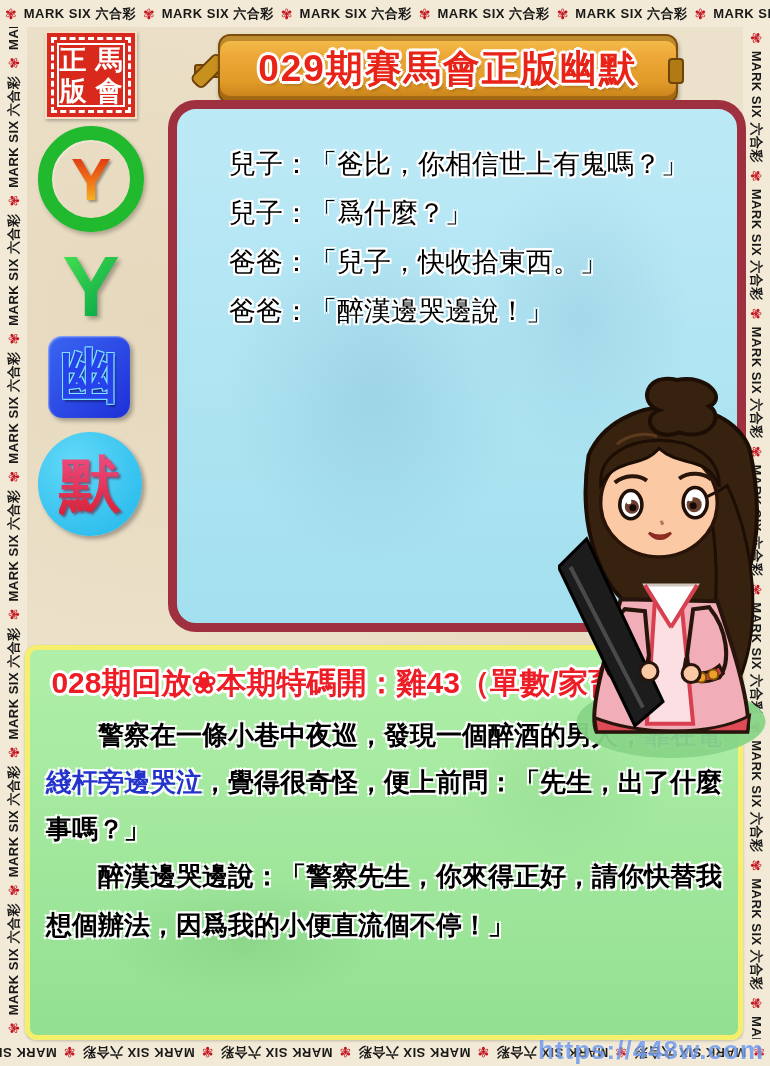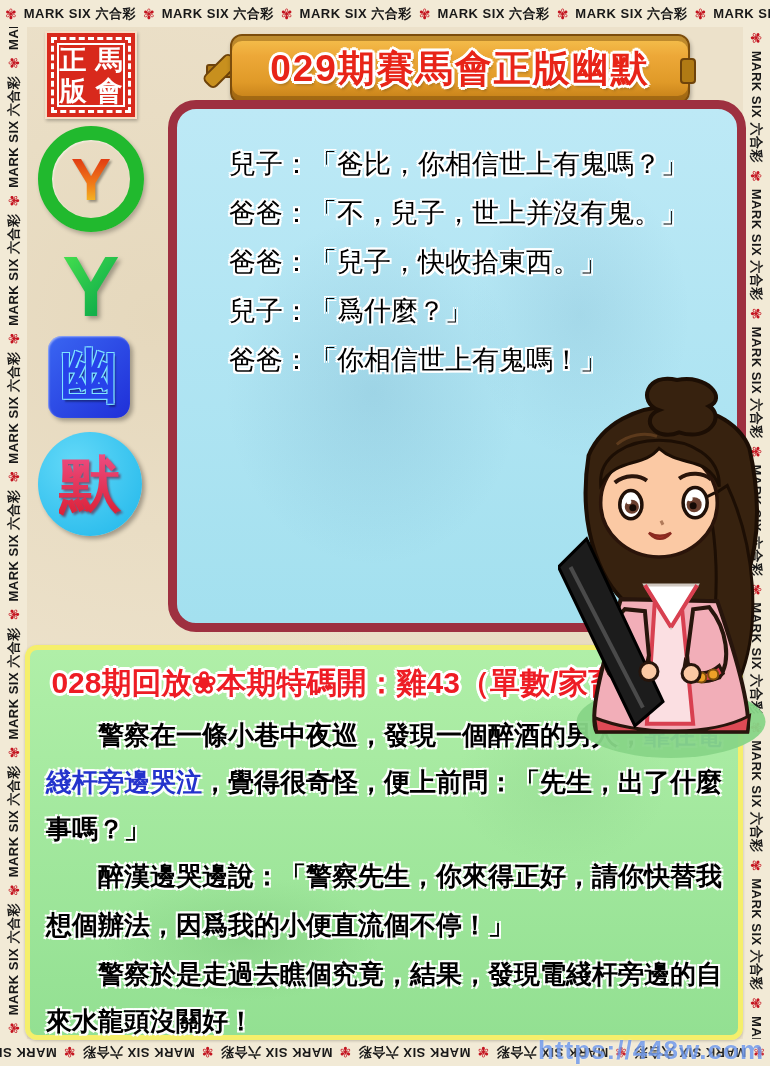--- a/index.html
+++ b/index.html
@@ -23,21 +23,21 @@
   
   .seal{position:absolute;left:45px;top:31px;width:92px;height:88px;background:#d8291c;
         border:2px solid #f6ddc6;box-sizing:border-box;padding:4px;box-shadow:1px 2px 3px rgba(0,0,0,.25);}
   .seal-frame{width:100%;height:100%;box-sizing:border-box;border:3px dashed #fff;
               outline:2px solid #fff;outline-offset:-8px;display:flex;align-items:center;justify-content:center;}
   .seal-grid{display:grid;grid-template-columns:32px 32px;grid-template-rows:30px 30px;gap:1px 4px;}
   .seal-grid span{color:#fff;font-family:"Liberation Serif", serif;font-weight:bold;font-size:27px;
                   line-height:30px;text-align:center;}
 
   
-  .banner{position:absolute;left:204px;top:34px;width:492px;height:70px;}
+  .banner{position:absolute;left:192px;top:34px;width:492px;height:70px;}
   .banner-body{position:absolute;left:26px;top:0;right:6px;bottom:0;border-radius:12px;
         background:linear-gradient(#f5c14e 0%, #eda838 30%, #e09a28 70%, #c27d16 100%);
         border:2px solid #7c4d0c;
         box-shadow:inset 0 5px 0 rgba(124,77,12,.45), inset 0 -6px 0 rgba(124,77,12,.5), 1px 3px 4px rgba(0,0,0,.3);
         display:flex;align-items:center;justify-content:center;}
   .banner-handle{position:absolute;left:0;top:14px;width:30px;height:42px;}
   .banner-handle:before{content:"";position:absolute;left:2px;top:16px;width:26px;height:10px;
         background:#b07a14;border:2px solid #6e430a;border-radius:3px;}
   .banner-handle:after{content:"";position:absolute;left:8px;top:4px;width:13px;height:34px;
         background:#c8901e;border:2px solid #6e430a;border-radius:6px;transform:rotate(45deg);}
@@ -212,32 +212,30 @@
   <div class="logo-you">
     <span class="glyph">幽</span>
   </div>
   <div class="logo-mo">
     <span class="glyph">默</span>
   </div>
 </div>
 
 <div class="dialog-box">
   <div class="dialog-line">兒子：「爸比，你相信世上有鬼嗎？」</div>
-  <div class="dialog-line">爸爸：「不，兒子，世上并沒有鬼。」</div>
+  <div class="dialog-line">兒子：「爲什麼？」</div>
   <div class="dialog-line">爸爸：「兒子，快收拾東西。」</div>
-  <div class="dialog-line">兒子：「爲什麼？」</div>
-  <div class="dialog-line">爸爸：「你相信世上有鬼嗎！」</div>
+  <div class="dialog-line">爸爸：「醉漢邊哭邊說！」</div>
 </div>
 
 <div class="green-panel">
   <div class="green-title">028期回放❀本期特碼開：雞43（單數/家畜/木行）</div>
   <div class="green-body">
     <p><span style="color: rgb(0, 0, 0);">警察在一條小巷中夜巡，發現一個醉酒的男人，</span><span style="color: rgb(36, 51, 204);">靠在電綫杆旁邊哭泣</span><span style="color: rgb(0, 0, 0);">，覺得很奇怪，便上前問：「先生，出了什麼事嗎？」</span></p>
     <p><span style="color: rgb(0, 0, 0); font-family: Liberation Mono, monospace;">醉漢邊哭邊說：「警察先生，你來得正好，請你快替我想個辦法，因爲我的小便直流個不停！」</span></p>
-    <p><span style="color: rgb(0, 0, 0);">警察於是走過去瞧個究竟，結果，發現電綫杆旁邊的自來水龍頭沒關好！</span></p>
   </div>
 </div>
 
 <svg class="girl" viewBox="0 0 210 400" xmlns="http://www.w3.org/2000/svg">
   <ellipse cx="112" cy="350" rx="94" ry="36" fill="#87d587" opacity="0.95"></ellipse>
 
   <path d="M30,85 C18,160 44,218 76,238 L162,238 C196,216 206,150 190,78 C168,22 58,20 30,85 Z" fill="#37220f" stroke="#1c0e04" stroke-width="4"></path>
 
   <path d="M118,10 C88,2 78,32 100,40 C80,48 96,72 120,62 C150,72 166,46 150,36 C168,28 148,4 118,10 Z" fill="#37220f" stroke="#1c0e04" stroke-width="4"></path>
 

